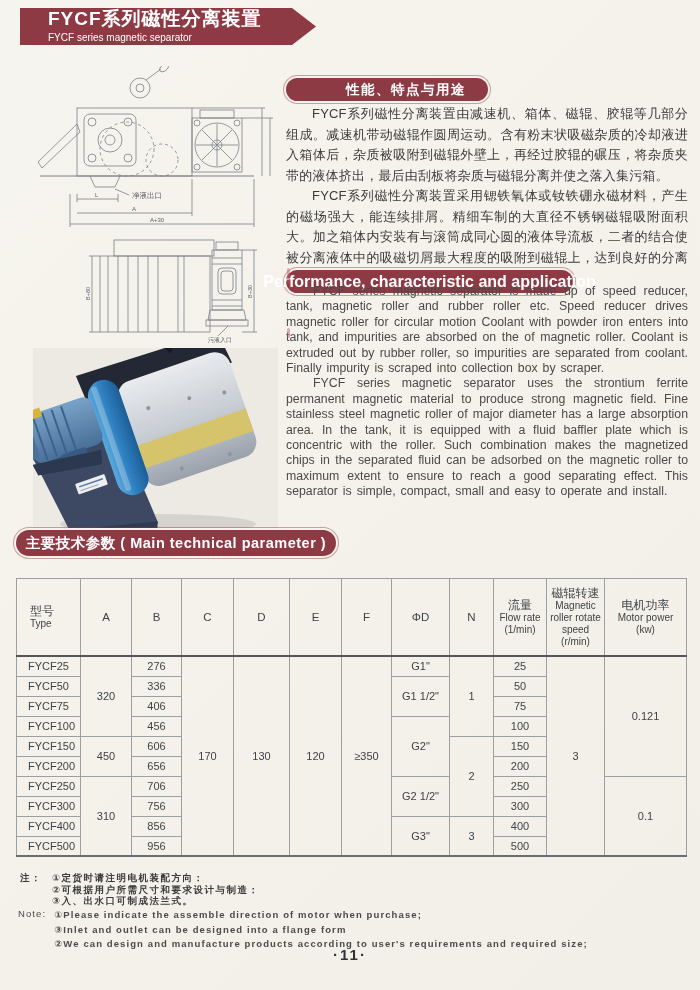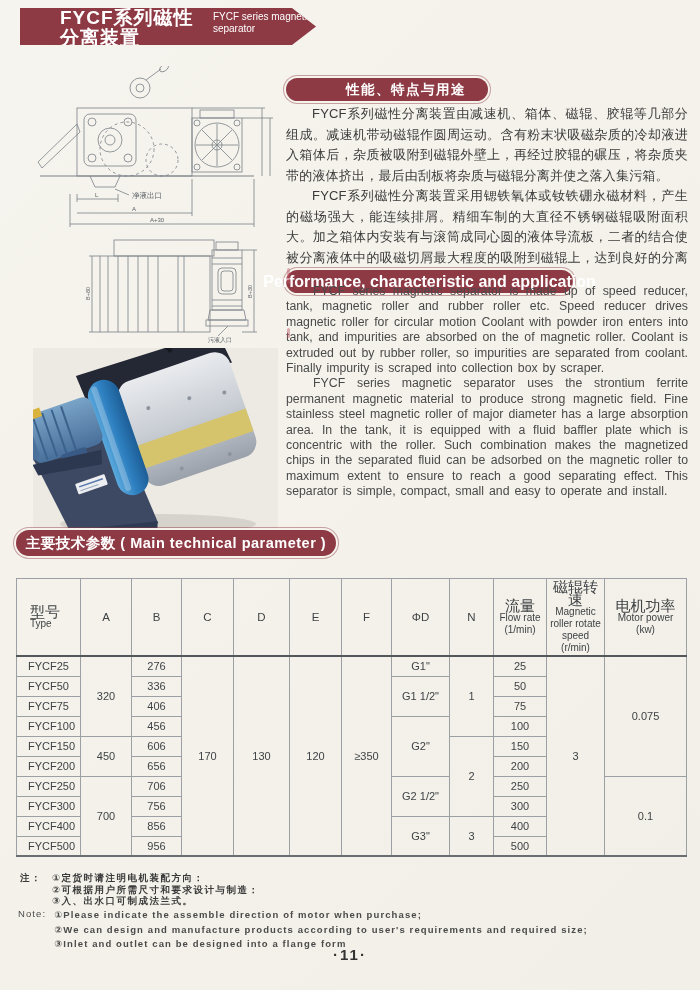--- a/index.html
+++ b/index.html
@@ -9,22 +9,22 @@
     font-family:"Liberation Sans","DejaVu Sans",sans-serif;
     -webkit-font-smoothing:antialiased;
   }
   .page{position:absolute;inset:0;background:linear-gradient(135deg,#f6f4ee 0%,#f3f1e9 60%,#f1efe7 100%);}
 
   
   .banner{
     position:absolute;left:20px;top:8px;width:296px;height:37px;
     background:#8e3a44;
     clip-path:polygon(0 0,272px 0,296px 50%,272px 100%,0 100%);
-    color:#fff;padding-left:40px;box-sizing:border-box;
-    display:flex;flex-direction:row;justify-content:center;
+    color:#fff;padding-left:28px;box-sizing:border-box;
+    display:flex;flex-direction:column;justify-content:center;
   }
   .banner .t1{font-size:19px;font-weight:bold;letter-spacing:1px;line-height:20px;}
   .banner .t2{font-size:10px;line-height:12px;margin-top:3px;}
 
   
   .pill{
     position:absolute;background:#8e3a44;color:#fff;font-weight:bold;
     border-radius:13px;display:flex;align-items:center;justify-content:center;
     box-shadow:0 0 0 2px #f5f3ec,0 0 0 3px rgba(142,58,68,.45);
     white-space:nowrap;
@@ -57,21 +57,21 @@
     font-size:11px;color:#3f4346;
   }
   table.params th,table.params td{
     border:1px solid #9aa0a4;text-align:center;vertical-align:middle;
     padding:0;font-weight:normal;overflow:hidden;
   }
   table.params thead th{height:76px;border-bottom:2px solid #53575b;}
   table.params tbody tr{height:20px;}
   table.params td.type{text-align:left;padding-left:11px;}
   table.params th.type-h{text-align:left;padding-left:13px;}
-  .hcn{display:block;font-size:15px;line-height:13px;}
+  .hcn{display:block;font-size:12px;line-height:13px;}
   .hen{display:block;font-size:10px;line-height:12px;}
   .hletter{font-size:11.5px;}
   table.params{border-bottom:2px solid #6a6e72;}
 
   
   .note-block{position:absolute;color:#3a3a3a;display:flex;}
   .note-label{flex:0 0 auto;}
   .note-cn{left:20px;top:872px;font-size:9.5px;font-weight:bold;letter-spacing:1.5px;}
   .note-cn .note-items div{line-height:11.5px;}
   .note-cn .note-label{margin-right:10px;}
@@ -317,21 +317,21 @@
         <td rowspan="4">320</td>
         <td>276</td>
         <td rowspan="10">170</td>
         <td rowspan="10">130</td>
         <td rowspan="10">120</td>
         <td rowspan="10">≥350</td>
         <td>G1"</td>
         <td rowspan="4">1</td>
         <td>25</td>
         <td rowspan="10">3</td>
-        <td rowspan="6">0.075</td>
+        <td rowspan="6">0.121</td>
       </tr>
       <tr>
         <td class="type">FYCF50</td>
         <td>336</td>
         <td rowspan="2">G1 1/2"</td>
         <td>50</td>
       </tr>
       <tr>
         <td class="type">FYCF75</td>
         <td>406</td>
@@ -350,21 +350,21 @@
         <td rowspan="4">2</td>
         <td>150</td>
       </tr>
       <tr>
         <td class="type">FYCF200</td>
         <td>656</td>
         <td>200</td>
       </tr>
       <tr>
         <td class="type">FYCF250</td>
-        <td rowspan="4">700</td>
+        <td rowspan="4">310</td>
         <td>706</td>
         <td rowspan="2">G2 1/2"</td>
         <td>250</td>
         <td rowspan="4">0.1</td>
       </tr>
       <tr>
         <td class="type">FYCF300</td>
         <td>756</td>
         <td>300</td>
       </tr>
@@ -388,22 +388,22 @@
     <div class="note-items">
       <div>①定货时请注明电机装配方向：</div>
       <div>②可根据用户所需尺寸和要求设计与制造：</div>
       <div>③入、出水口可制成法兰式。</div>
     </div>
   </div>
   <div class="note-block note-en">
     <span class="note-label">Note:</span>
     <div class="note-items">
       <div>①Please indicate the assemble direction of motor when purchase;</div>
+      <div>③Inlet and outlet can be designed into a flange form</div>
       <div>②We can design and manufacture products according to user's requirements and required size;</div>
-      <div>③Inlet and outlet can be designed into a flange form</div>
     </div>
   </div>
 
   <div class="page-num">·11·</div>
 
   <div class="artifact a1"></div>
   <div class="artifact a2"></div>
 </div>
 
 </body></html>

